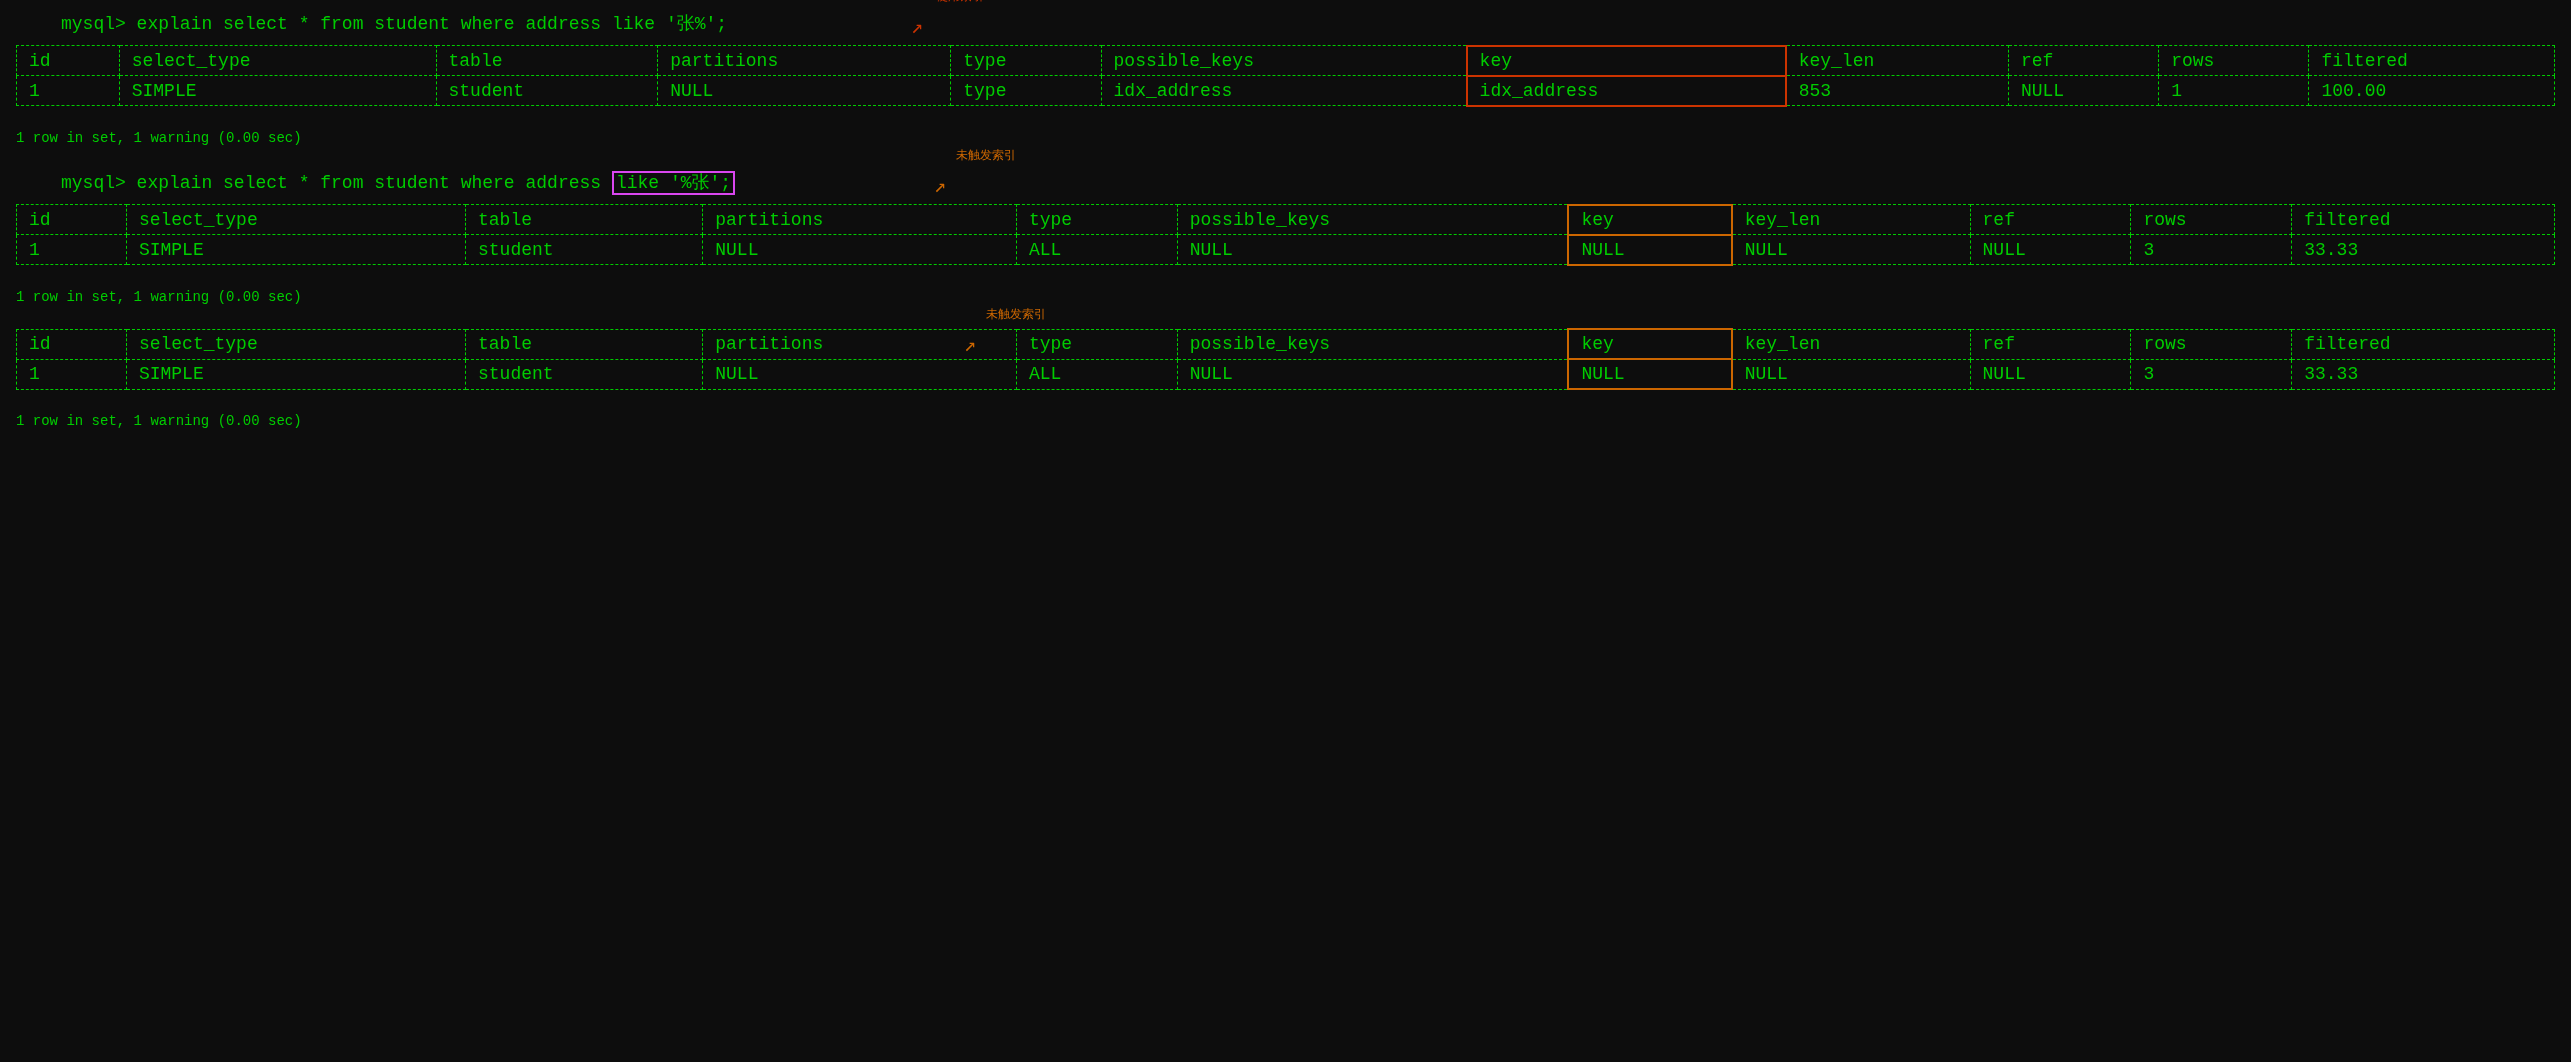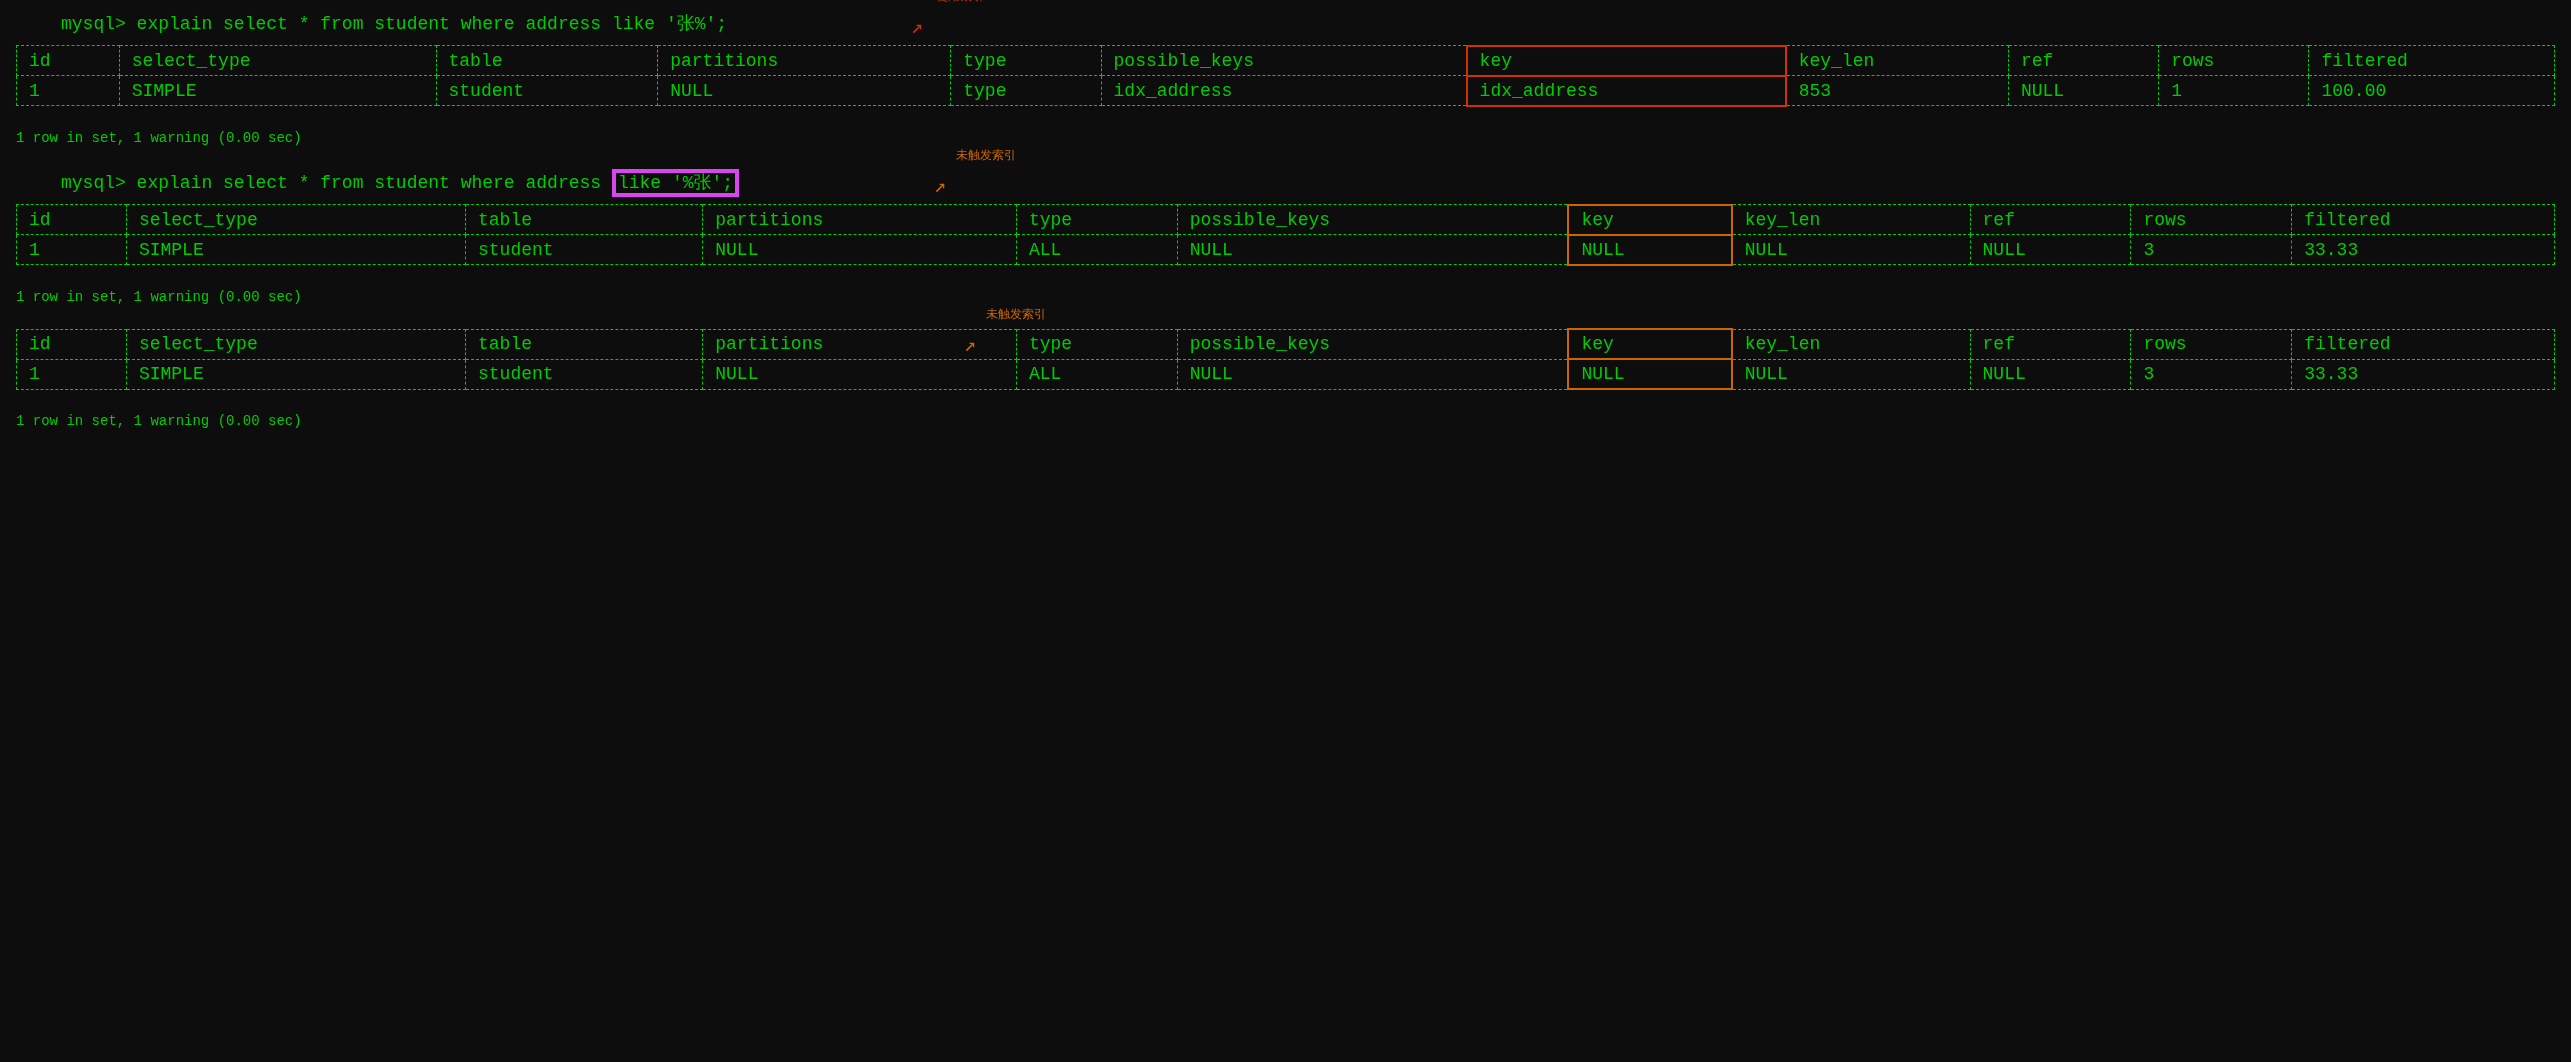--- a/index.html
+++ b/index.html
@@ -18,21 +18,21 @@
     .prompt-line {
       color: #00cc00;
       white-space: pre;
       line-height: 1.6;
       margin-bottom: 2px;
       position: relative;
       display: inline-block;
       margin-left: 45px;
     }
     .prompt-line .highlight-orange {
-      border: 4px solid #d946ef;
+      border: 2px solid #d946ef;
       color: #00cc00;
       padding: 0 2px;
       display: inline;
     }
     .annotation {
       font-family: Liberation Sans, sans-serif;
       font-size: 12px;
       color: #cc3300;
       position: absolute;
       white-space: nowrap;

